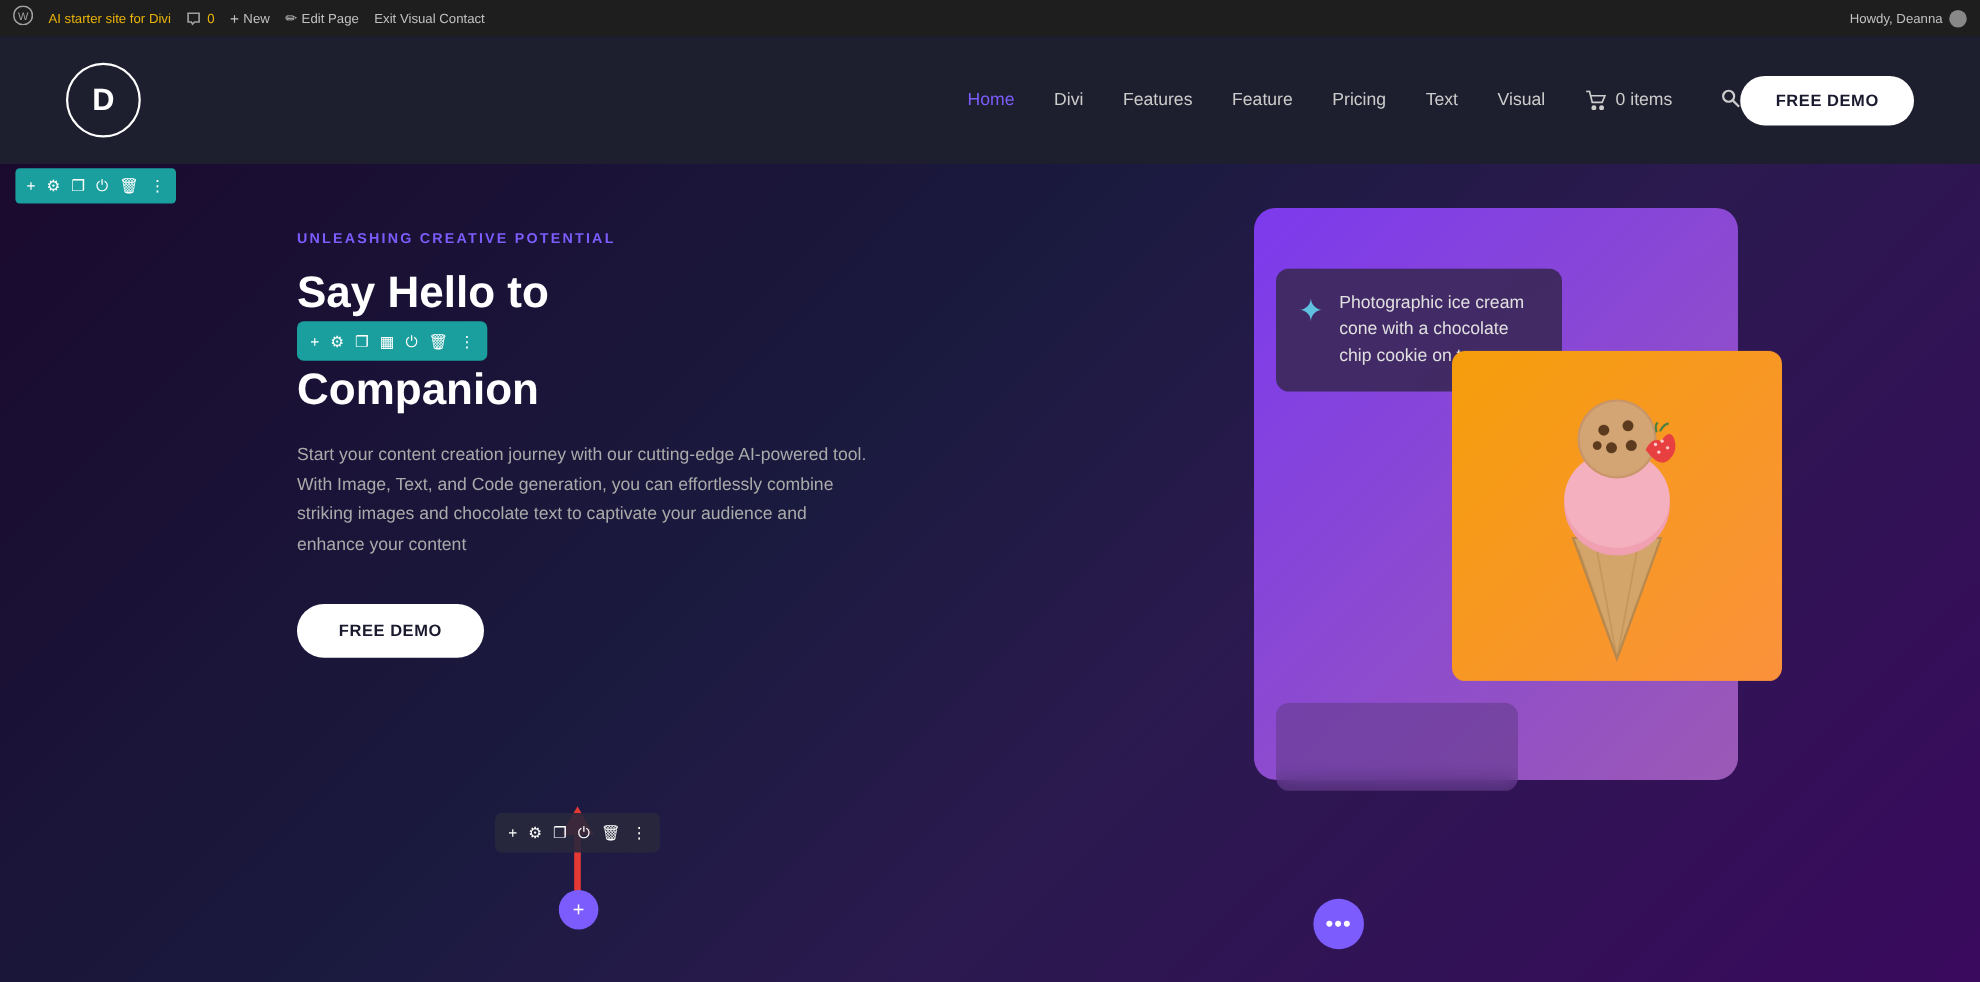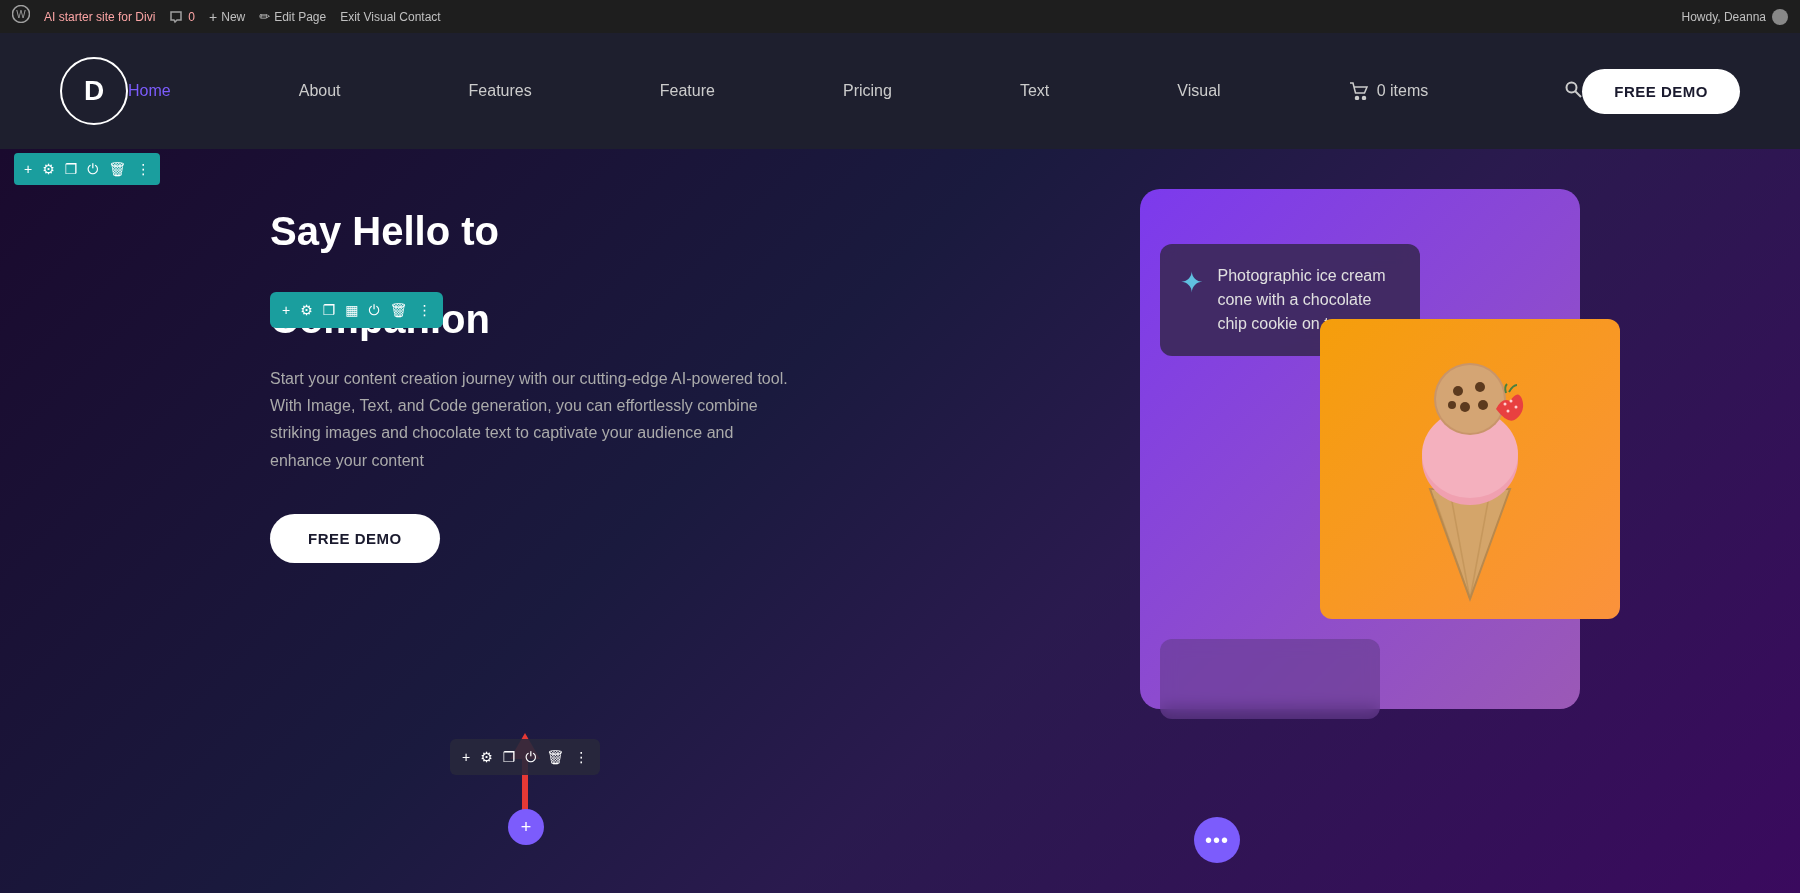--- a/index.html
+++ b/index.html
@@ -22,21 +22,21 @@
       align-items: center;
       gap: 14px;
       flex: 1;
     }
     .admin-bar-right {
       display: flex;
       align-items: center;
       gap: 10px;
     }
     .admin-bar-text {
-      color: #fca5a5;
+      color: #eab308;
       font-size: 12px;
       display: flex;
       align-items: center;
       gap: 5px;
     }
     .admin-bar-link {
       color: #c0c0c0;
       font-size: 12px;
       text-decoration: none;
       display: flex;
@@ -82,21 +82,21 @@
       color: #fff;
       font-size: 28px;
       font-weight: 700;
       flex-shrink: 0;
     }
     .nav-menu {
       display: flex;
       align-items: center;
       gap: 36px;
       flex: 1;
-      justify-content: space-between;
+      justify-content: flex-end;
     }
     .nav-item {
       color: #ccc;
       font-size: 16px;
       cursor: pointer;
       text-decoration: none;
     }
     .nav-item.active { color: #7c5cfc; }
     .nav-cart {
       display: flex;
@@ -391,21 +391,21 @@
       <div class="avatar-small"></div>
     </span>
   </div>
 </div>
 
 <div class="main-header">
   <div class="logo-circle">D</div>
 
   <nav class="nav-menu">
     <a class="nav-item active">Home</a>
-    <a class="nav-item">About</a>
+    <a class="nav-item">Divi</a>
     <a class="nav-item">Features</a>
     <a class="nav-item">Feature</a>
     <a class="nav-item">Pricing</a>
     <a class="nav-item">Text</a>
     <a class="nav-item">Visual</a>
     <span class="nav-cart">
       <svg width="20" height="18" viewBox="0 0 20 18" fill="none" stroke="#ccc" stroke-width="1.5">
           <path d="M1 1h3l2.5 10h9L18 5H5"></path>
           <circle cx="8" cy="16" r="1.5" fill="#ccc"></circle>
           <circle cx="15" cy="16" r="1.5" fill="#ccc"></circle>
@@ -440,20 +440,21 @@
     <span class="divi-icon">+</span>
     <span class="divi-icon">⚙</span>
     <span class="divi-icon">❐</span>
     <span class="divi-icon">▦</span>
     <span class="divi-icon">⏻</span>
     <span class="divi-icon">🗑</span>
     <span class="divi-icon">⋮</span>
   </div>
 
   <div class="hero-left">
+    <div class="hero-subtitle">UNLEASHING CREATIVE POTENTIAL</div>
     <h1 class="hero-title">
       <span>Say Hello to</span><br>
       <br>
       <span>Companion</span>
     </h1>
     <p class="hero-desc">Start your content creation journey with our cutting-edge AI-powered tool. With Image, Text, and Code generation, you can effortlessly combine striking images and chocolate text to captivate your audience and enhance your content</p>
     <button class="hero-cta-btn">FREE DEMO</button>
   </div>
 
   <div class="button-toolbar" style="left: 450px; bottom: 118px;">

